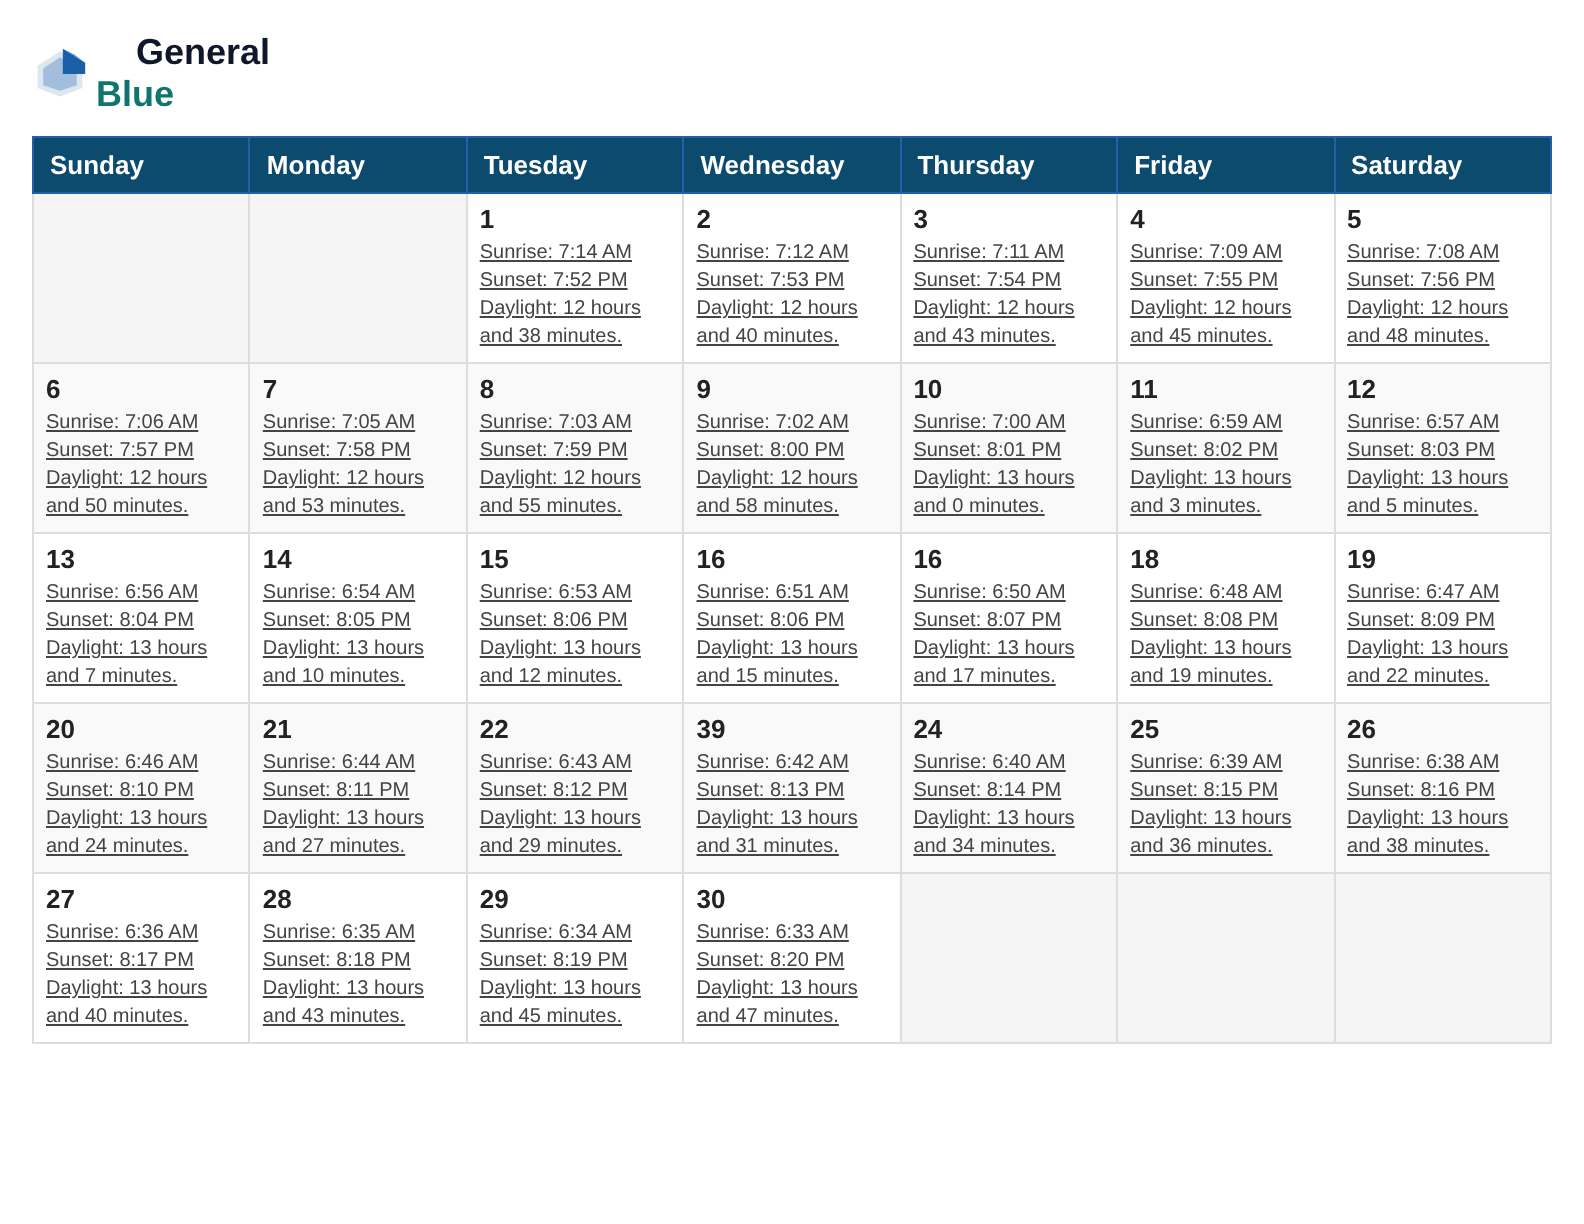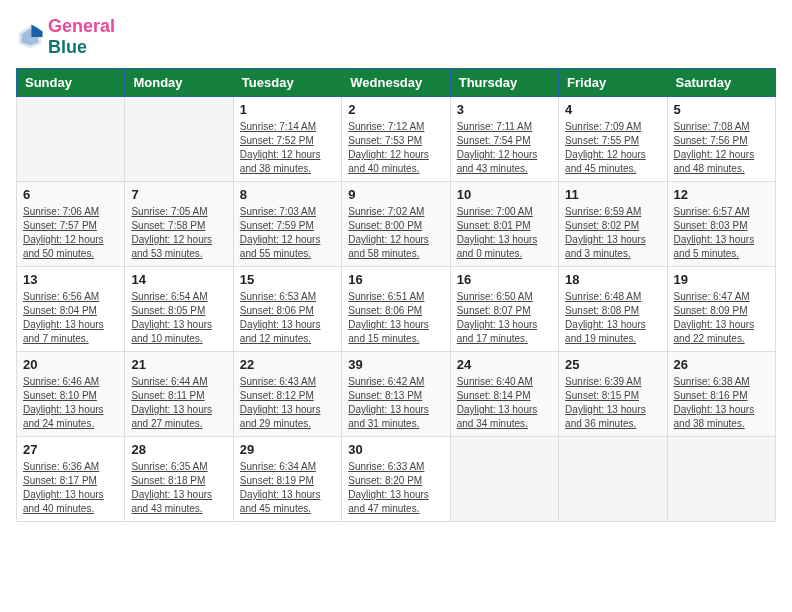--- a/index.html
+++ b/index.html
@@ -17,21 +17,22 @@
       margin-bottom: 10px;
     }
     .logo {
       display: flex;
       align-items: center;
       gap: 4px;
     }
     .logo-text-general {
       font-size: 18px;
       font-weight: bold;
-      color: #ec4899;
+      color: #0f172a;
+      margin-left: 20px;
     }
     .logo-text-blue {
       font-size: 18px;
       font-weight: bold;
       color: #0f766e;
     }
     .logo-icon {
       width: 28px;
       height: 28px;
     }
@@ -46,21 +47,21 @@
     .location-title {
       font-size: 16px;
       color: #555;
     }
     .calendar {
       width: 100%;
       border-collapse: collapse;
       border: 1px solid #ccc;
     }
     .calendar th {
-      background-color: #15803d;
+      background-color: #0c4a6e;
       color: #fff;
       font-size: 13px;
       font-weight: bold;
       text-align: left;
       padding: 6px 8px;
       border: 1px solid #2260a8;
     }
     .calendar td {
       vertical-align: top;
       padding: 5px 6px;

